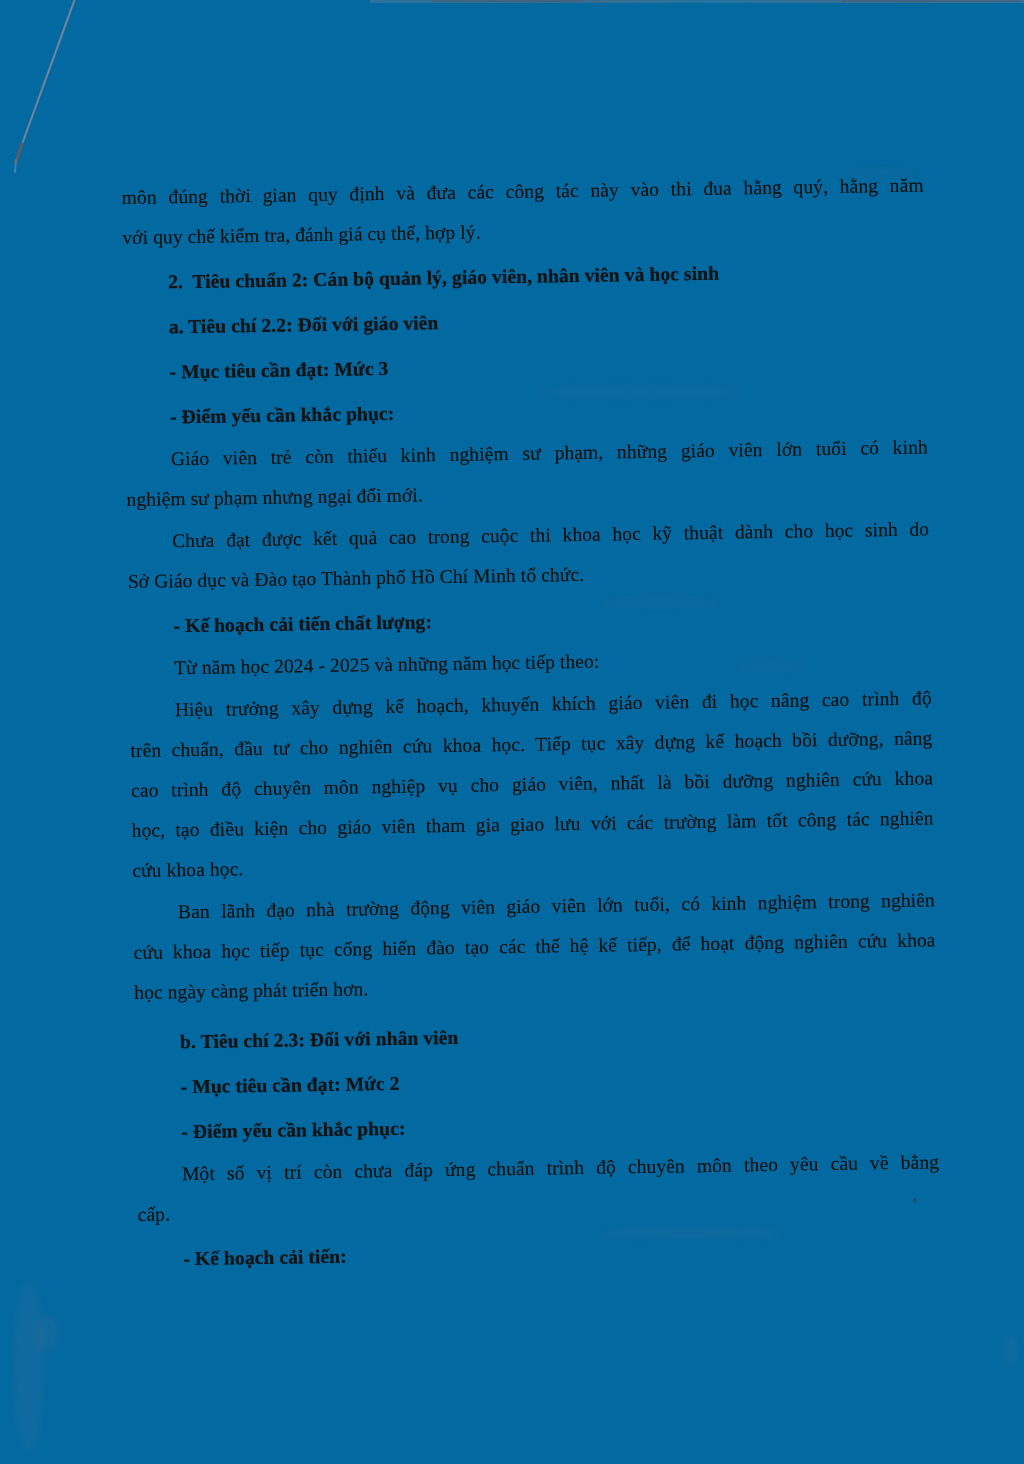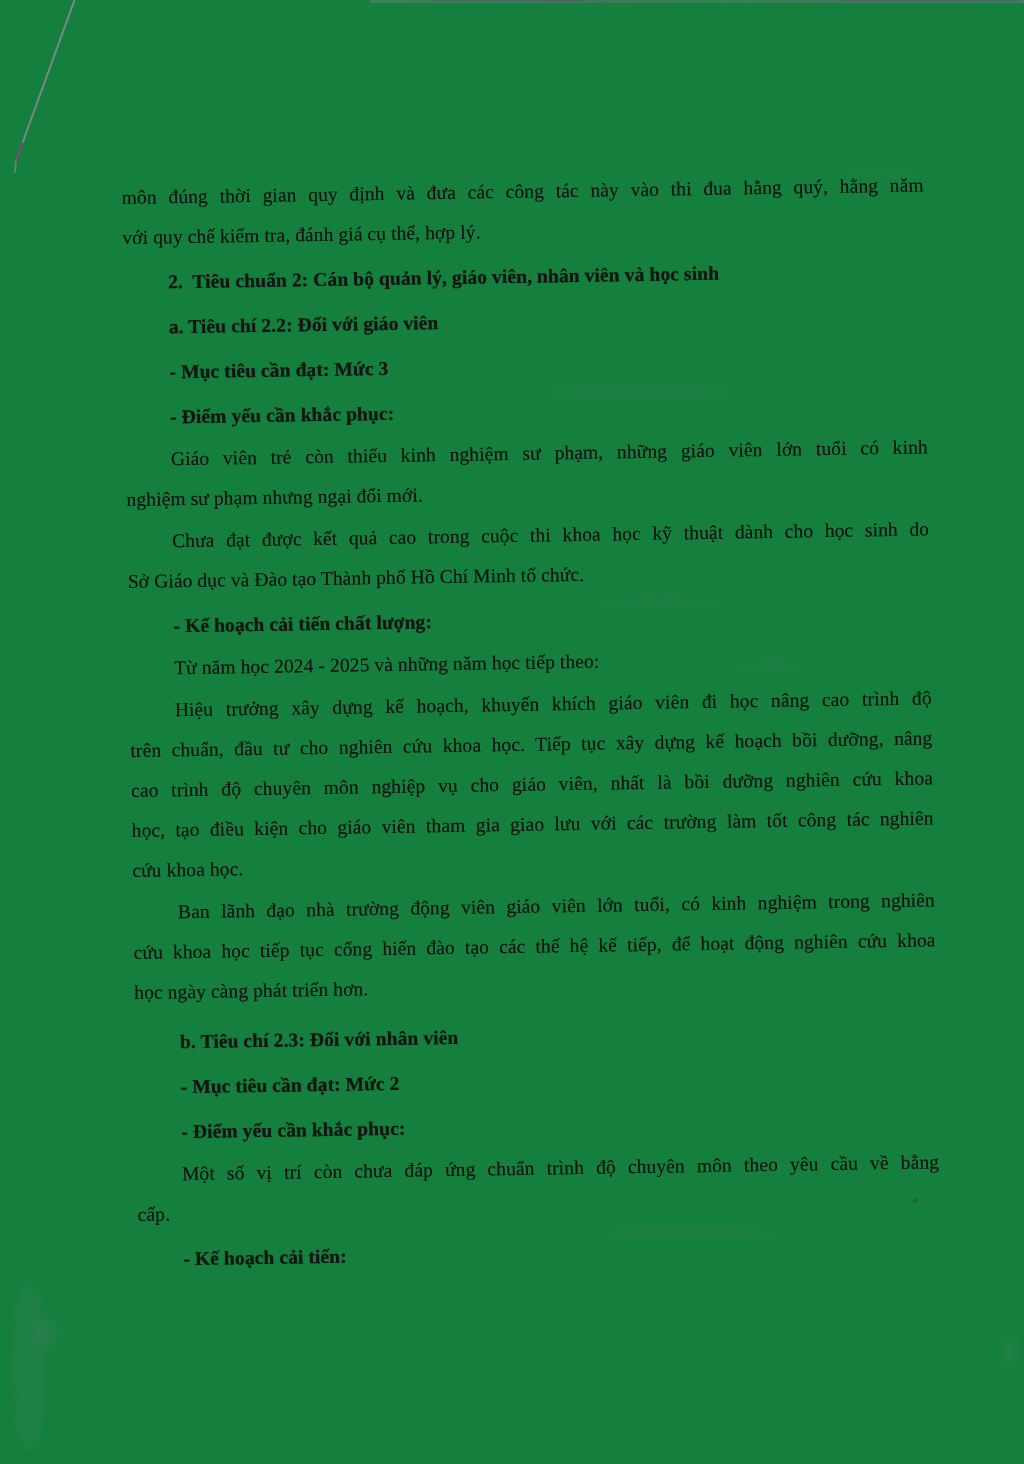--- a/index.html
+++ b/index.html
@@ -4,21 +4,21 @@
 <style>
   html, body {
     margin: 0;
     padding: 0;
     background: #ffffff;
   }
   .page {
     position: relative;
     width: 1024px;
     height: 1464px;
-    background: #15803d;
+    background: #0369a1;
     overflow: hidden;
     font-family: "Liberation Serif", "DejaVu Serif", serif;
   }
 
   
   .content {
     position: absolute;
     left: 0;
     top: 0;
     width: 1024px;

